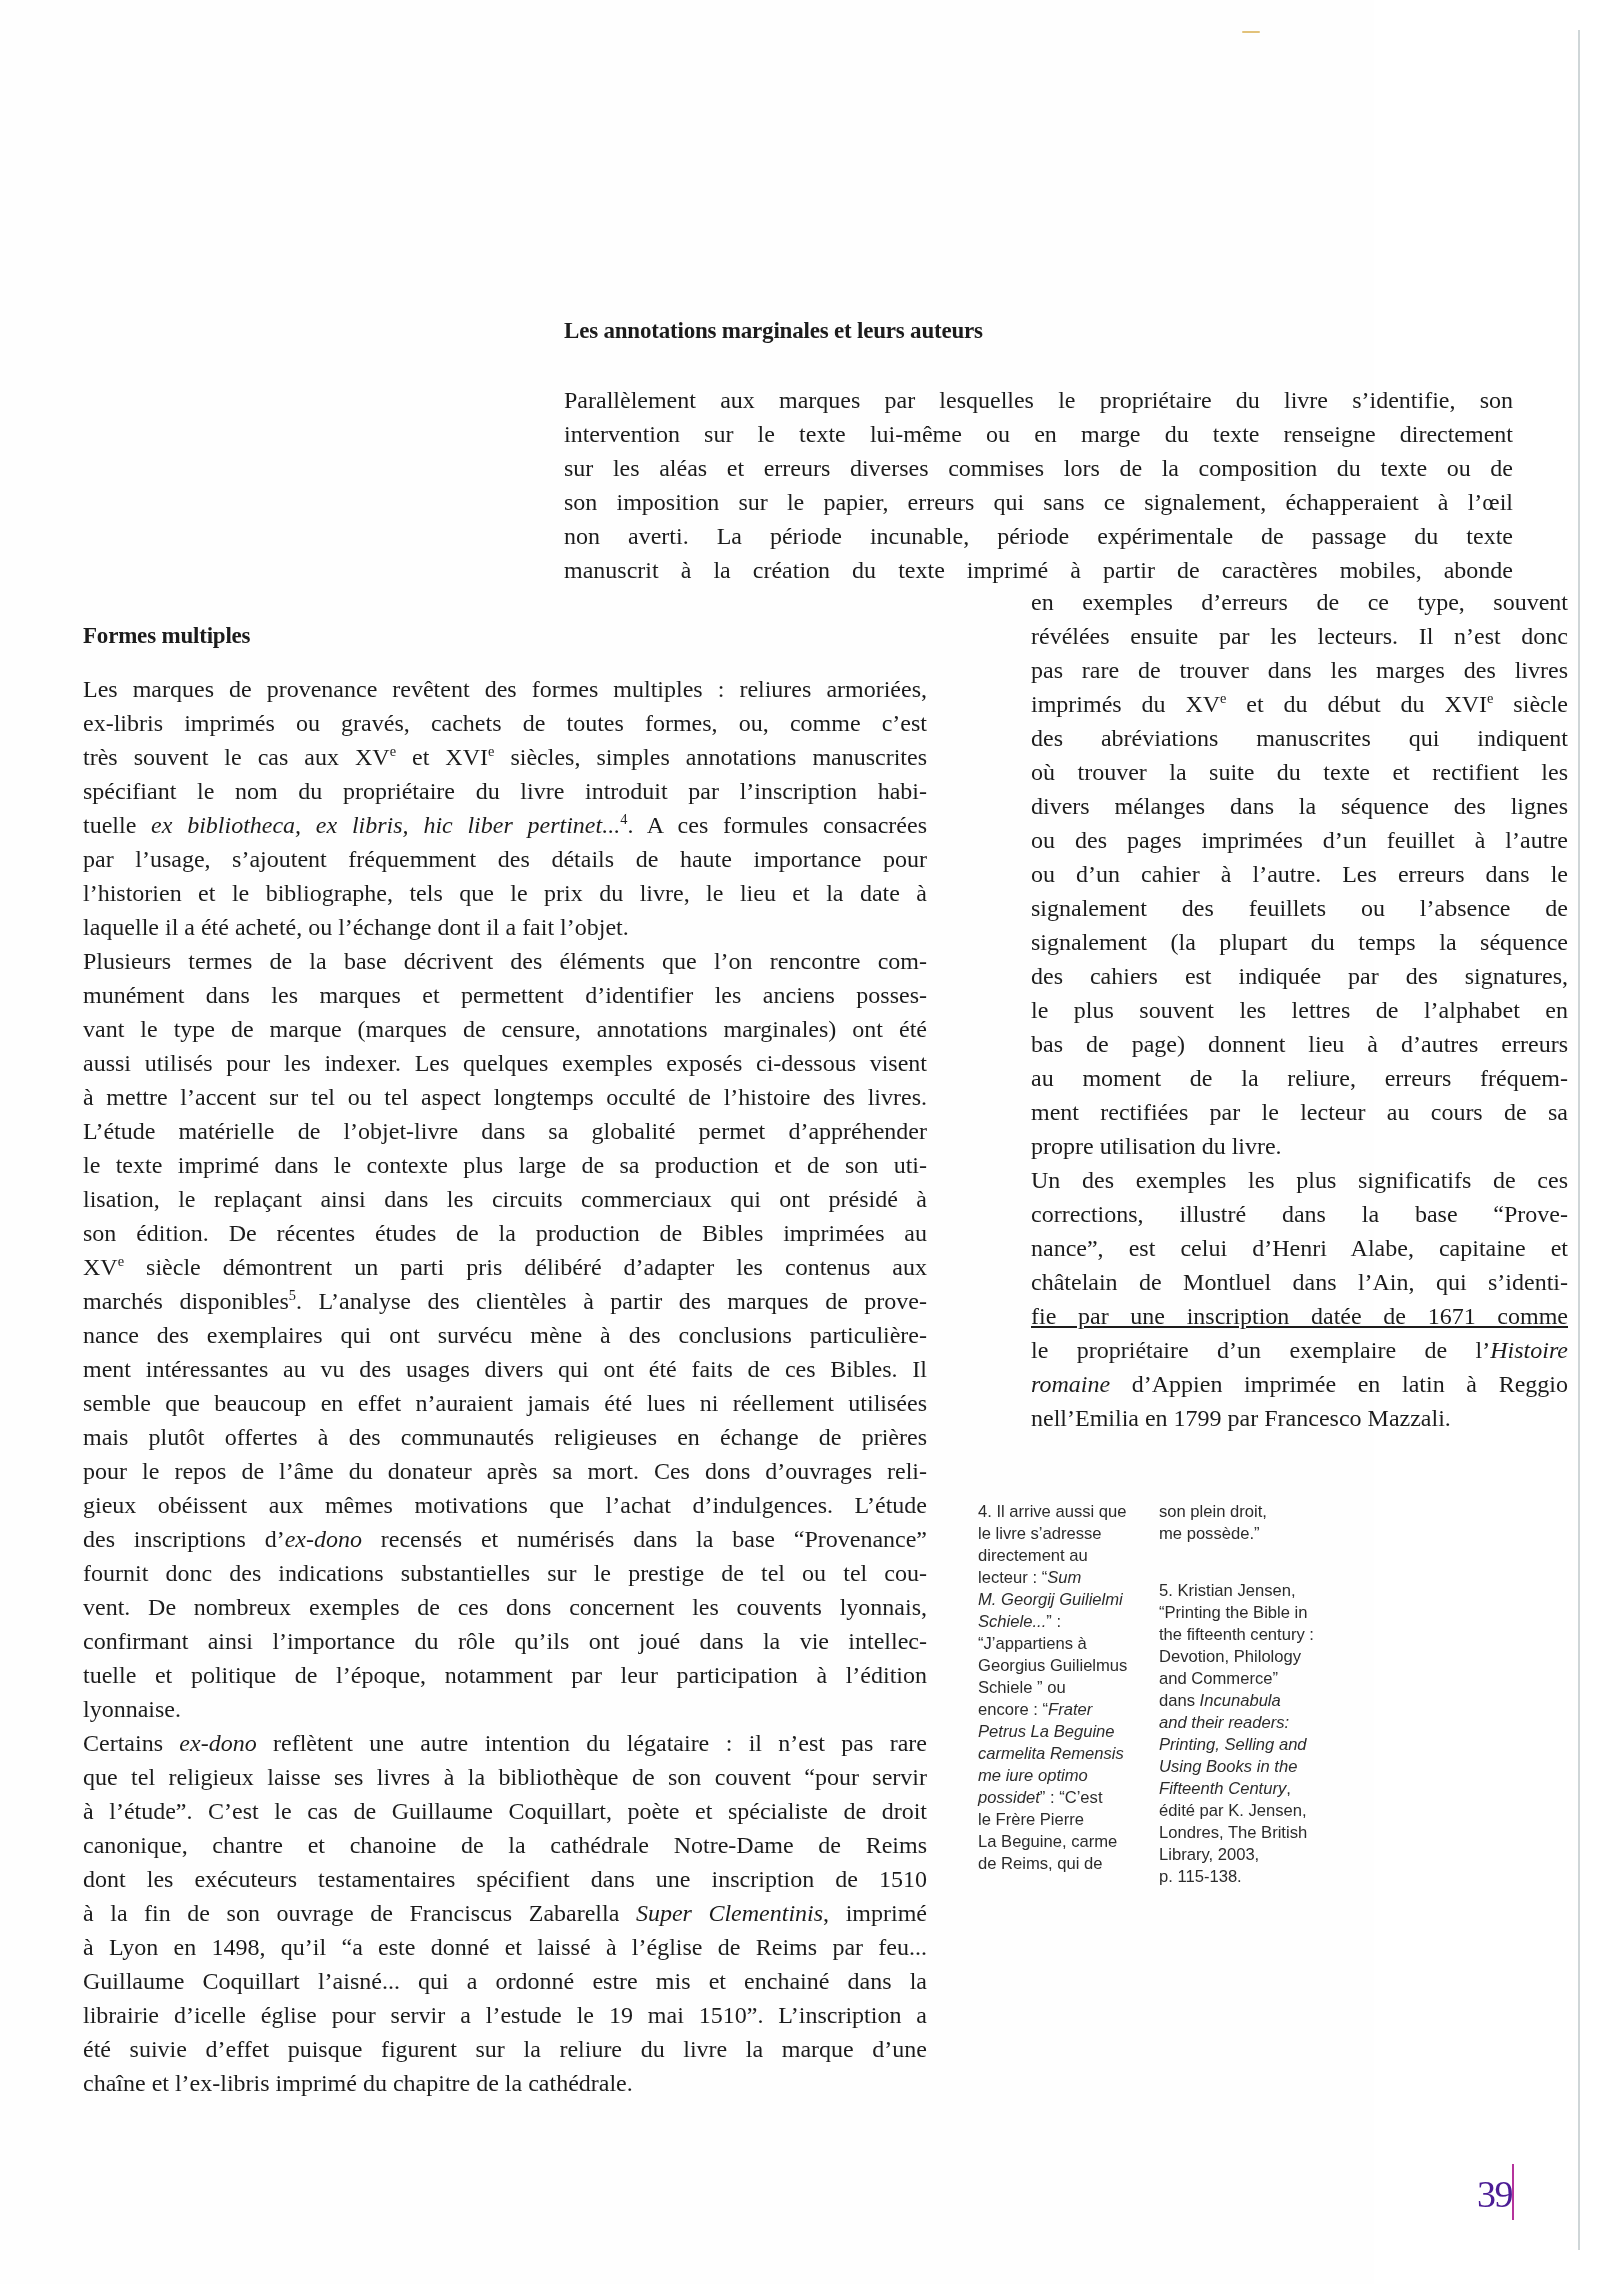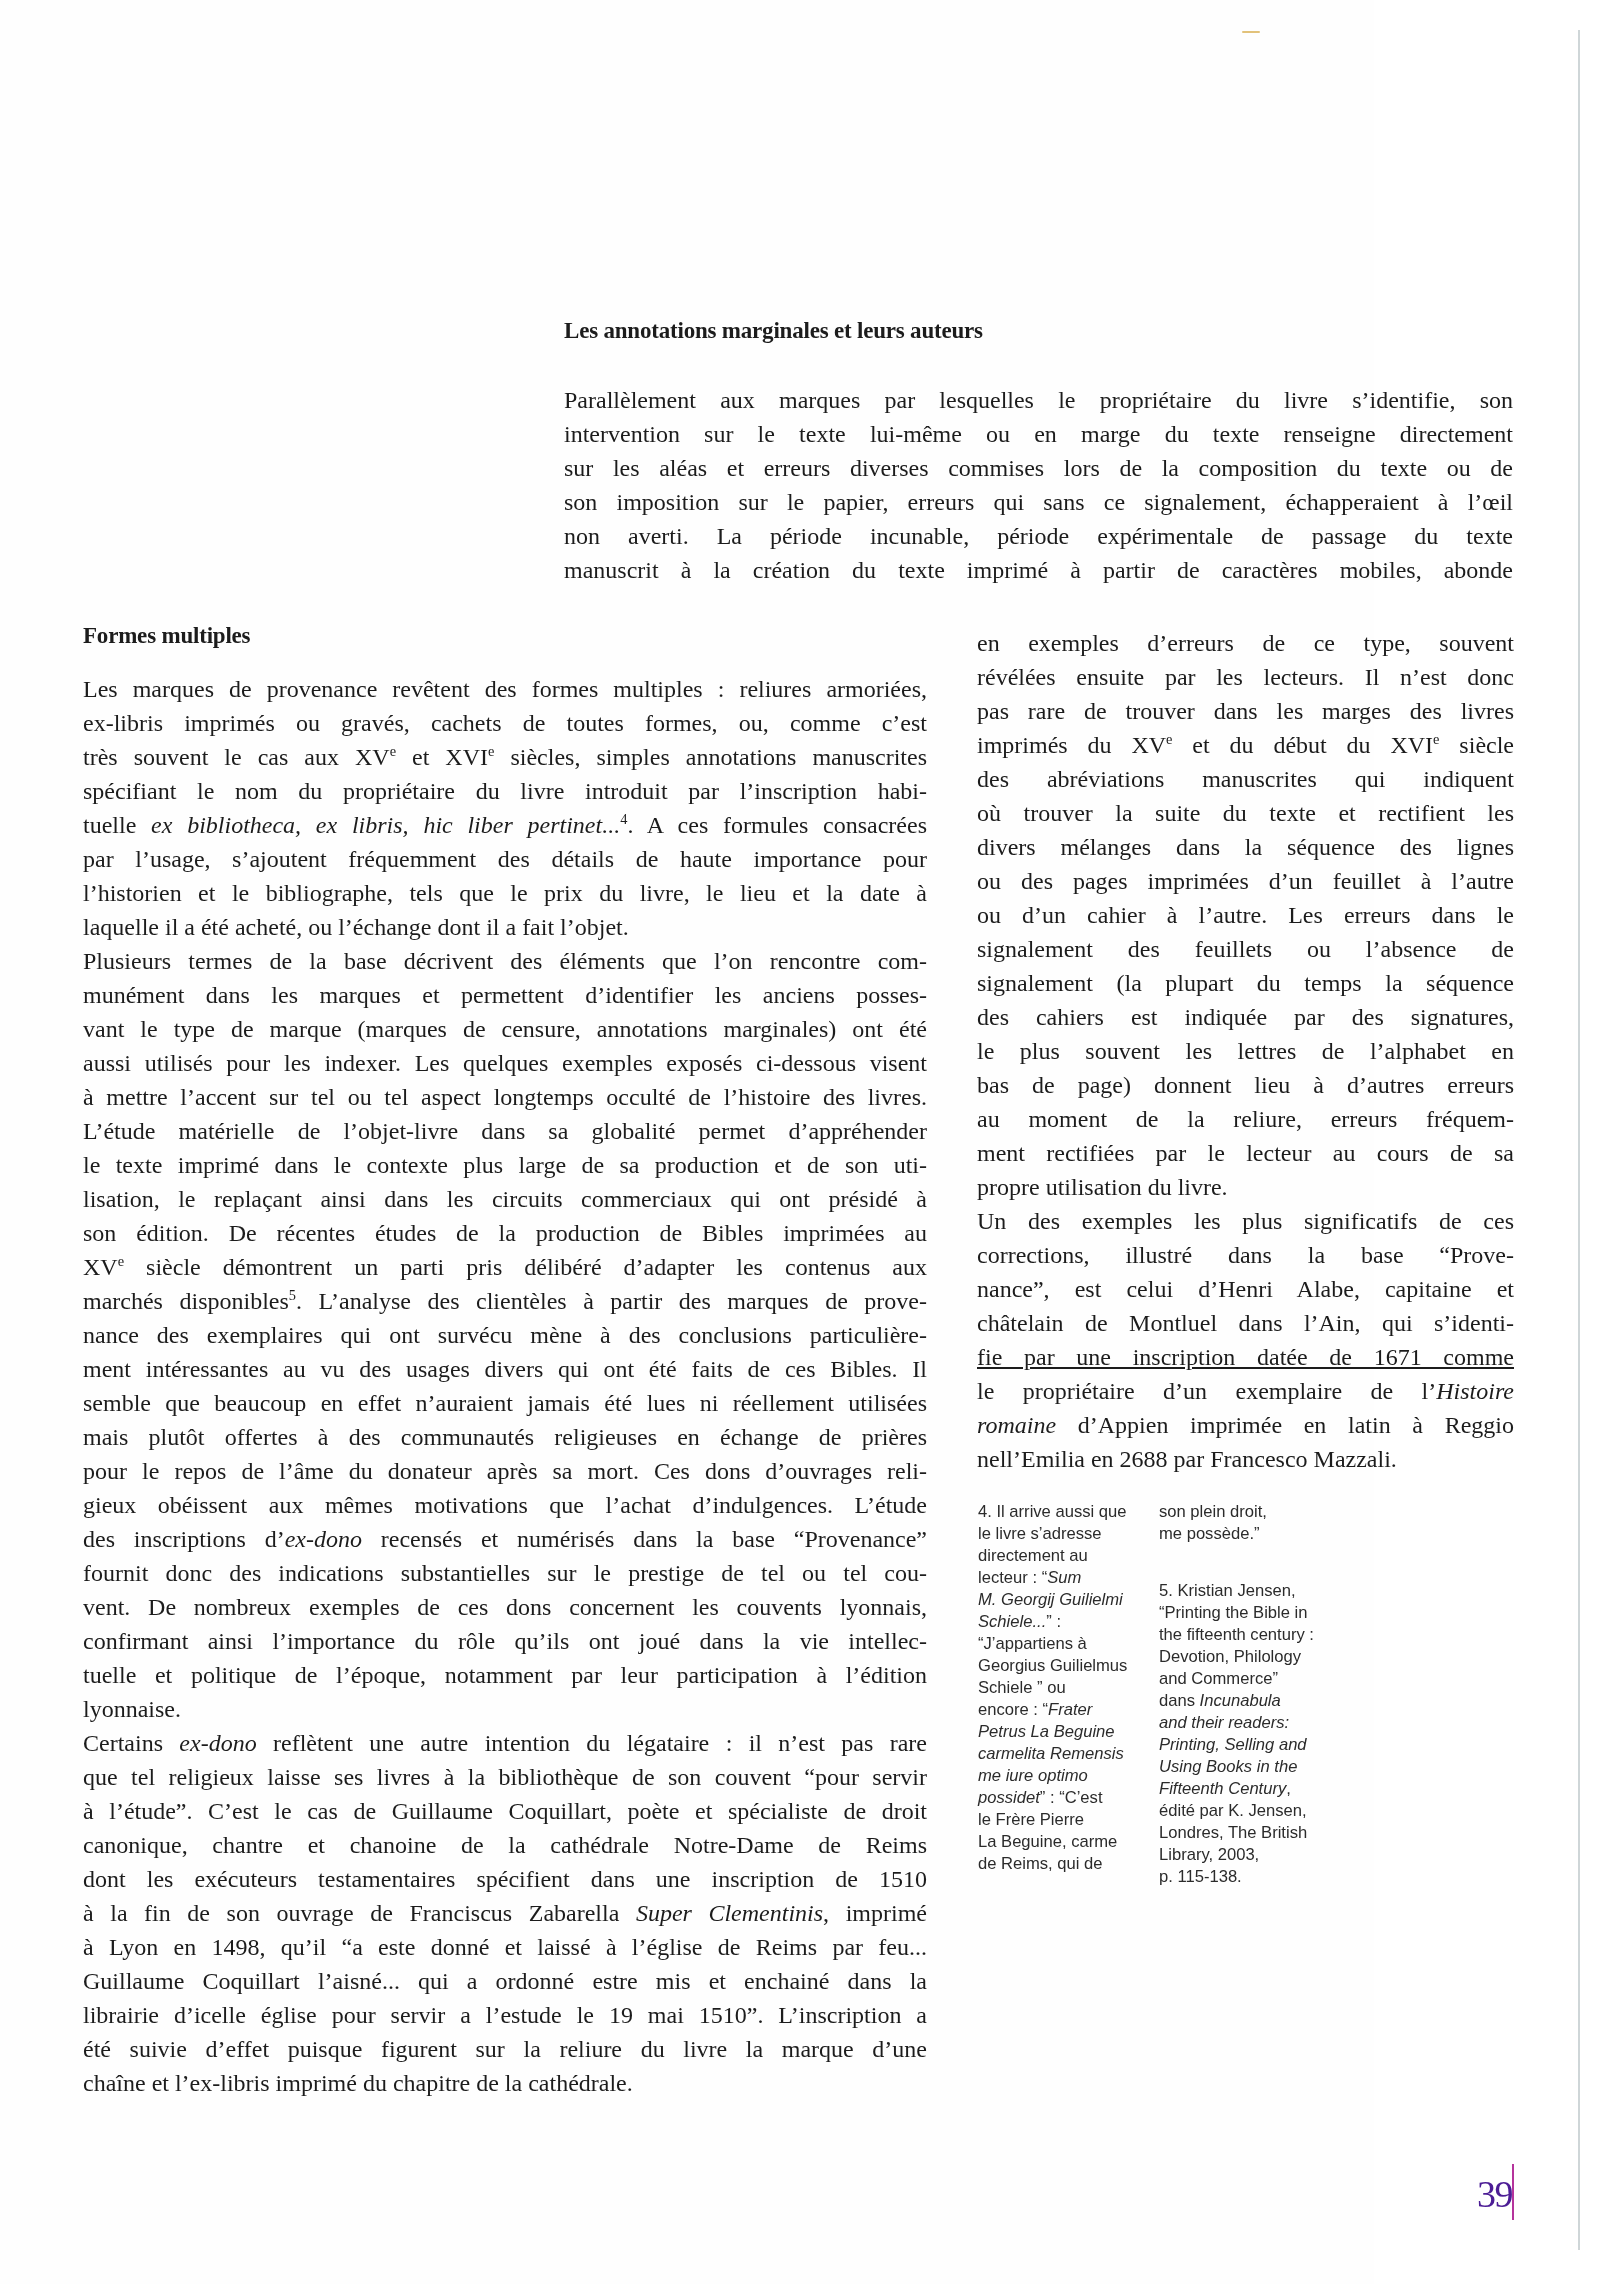--- a/index.html
+++ b/index.html
@@ -34,21 +34,21 @@
 
   <div class="block serif" id="right-wide" style="left:564px; top:383px; width:949px;">
       <div class="line" style="white-space: normal; font-size: 24px; height: 34px; overflow: hidden;"><span>Parallèlement aux marques par lesquelles le propriétaire du livre s’identifie, son</span></div>
       <div class="line" style="white-space: normal; font-size: 24px; height: 34px; overflow: hidden;"><span>intervention sur le texte lui-même ou en marge du texte renseigne directement</span></div>
       <div class="line" style="white-space: normal; font-size: 24px; height: 34px; overflow: hidden;"><span>sur les aléas et erreurs diverses commises lors de la composition du texte ou de</span></div>
       <div class="line" style="white-space: normal; font-size: 24px; height: 34px; overflow: hidden;"><span>son imposition sur le papier, erreurs qui sans ce signalement, échapperaient à l’œil</span></div>
       <div class="line" style="white-space: normal; font-size: 24px; height: 34px; overflow: hidden;"><span>non averti. La période incunable, période expérimentale de passage du texte</span></div>
       <div class="line" style="white-space: normal; font-size: 24px; height: 34px; overflow: hidden;"><span>manuscrit à la création du texte imprimé à partir de caractères mobiles, abonde</span></div>
     </div>
 
-  <div class="block serif" id="right-col" style="left:977px; top:585px; width:537px;margin-top:41px;">
+  <div class="block serif" id="right-col" style="left:1031px; top:585px; width:537px;">
       <div class="line" style="white-space: normal; font-size: 24px; height: 34px; overflow: hidden;"><span>en exemples d’erreurs de ce type, souvent</span></div>
       <div class="line" style="white-space: normal; font-size: 24px; height: 34px; overflow: hidden;"><span>révélées ensuite par les lecteurs. Il n’est donc</span></div>
       <div class="line" style="white-space: normal; font-size: 24px; height: 34px; overflow: hidden;"><span>pas rare de trouver dans les marges des livres</span></div>
       <div class="line" style="white-space: normal; font-size: 24px; height: 34px; overflow: hidden;"><span>imprimés du XV</span><sup>e</sup><span> et du début du XVI</span><sup>e</sup><span> siècle</span></div>
       <div class="line" style="white-space: normal; font-size: 24px; height: 34px; overflow: hidden;"><span>des abréviations manuscrites qui indiquent</span></div>
       <div class="line" style="white-space: normal; font-size: 24px; height: 34px; overflow: hidden;"><span>où trouver la suite du texte et rectifient les</span></div>
       <div class="line" style="white-space: normal; font-size: 24px; height: 34px; overflow: hidden;"><span>divers mélanges dans la séquence des lignes</span></div>
       <div class="line" style="white-space: normal; font-size: 24px; height: 34px; overflow: hidden;"><span>ou des pages imprimées d’un feuillet à l’autre</span></div>
       <div class="line" style="white-space: normal; font-size: 24px; height: 34px; overflow: hidden;"><span>ou d’un cahier à l’autre. Les erreurs dans le</span></div>
       <div class="line" style="white-space: normal; font-size: 24px; height: 34px; overflow: hidden;"><span>signalement des feuillets ou l’absence de</span></div>
@@ -59,21 +59,21 @@
       <div class="line" style="white-space: normal; font-size: 24px; height: 34px; overflow: hidden;"><span>au moment de la reliure, erreurs fréquem-</span></div>
       <div class="line" style="white-space: normal; font-size: 24px; height: 34px; overflow: hidden;"><span>ment rectifiées par le lecteur au cours de sa</span></div>
       <div class="line last" style="white-space: nowrap; font-size: 24px;"><span>propre utilisation du livre.</span></div>
       <div class="line" style="white-space: normal; font-size: 24px; height: 34px; overflow: hidden;"><span>Un des exemples les plus significatifs de ces</span></div>
       <div class="line" style="white-space: normal; font-size: 24px; height: 34px; overflow: hidden;"><span>corrections, illustré dans la base “Prove-</span></div>
       <div class="line" style="white-space: normal; font-size: 24px; height: 34px; overflow: hidden;"><span>nance”, est celui d’Henri Alabe, capitaine et</span></div>
       <div class="line" style="white-space: normal; font-size: 24px; height: 34px; overflow: hidden;"><span>châtelain de Montluel dans l’Ain, qui s’identi-</span></div>
       <div class="line" style="white-space: normal; font-size: 24px; height: 34px; overflow: hidden; text-decoration: underline;"><span>fie par une inscription datée de 1671 comme</span></div>
       <div class="line" style="white-space: normal; font-size: 24px; height: 34px; overflow: hidden;"><span>le propriétaire d’un exemplaire de l’</span><i>Histoire</i></div>
       <div class="line" style="white-space: normal; font-size: 24px; height: 34px; overflow: hidden;"><i>romaine</i><span> d’Appien imprimée en latin à Reggio</span></div>
-      <div class="line last" style="white-space: nowrap; font-size: 24px;"><span>nell’Emilia en 2688 par Francesco Mazzali.</span></div>
+      <div class="line last" style="white-space: nowrap; font-size: 24px;"><span>nell’Emilia en 1799 par Francesco Mazzali.</span></div>
     </div>
 
   <div class="heading serif" style="left:83px; top:622px;">Formes multiples</div>
 
   <div class="block serif" id="left-col" style="left:83px; top:672px; width:844px;">
       <div class="line" style="white-space: normal; font-size: 24px; height: 34px; overflow: hidden;"><span>Les marques de provenance revêtent des formes multiples : reliures armoriées,</span></div>
       <div class="line" style="white-space: normal; font-size: 24px; height: 34px; overflow: hidden;"><span>ex-libris imprimés ou gravés, cachets de toutes formes, ou, comme c’est</span></div>
       <div class="line" style="white-space: normal; font-size: 24px; height: 34px; overflow: hidden;"><span>très souvent le cas aux XV</span><sup>e</sup><span> et XVI</span><sup>e</sup><span> siècles, simples annotations manuscrites</span></div>
       <div class="line" style="white-space: normal; font-size: 24px; height: 34px; overflow: hidden;"><span>spécifiant le nom du propriétaire du livre introduit par l’inscription habi-</span></div>
       <div class="line" style="white-space: normal; font-size: 24px; height: 34px; overflow: hidden;"><span>tuelle </span><i>ex bibliotheca, ex libris, hic liber pertinet...</i><sup>4</sup><span>. A ces formules consacrées</span></div>

